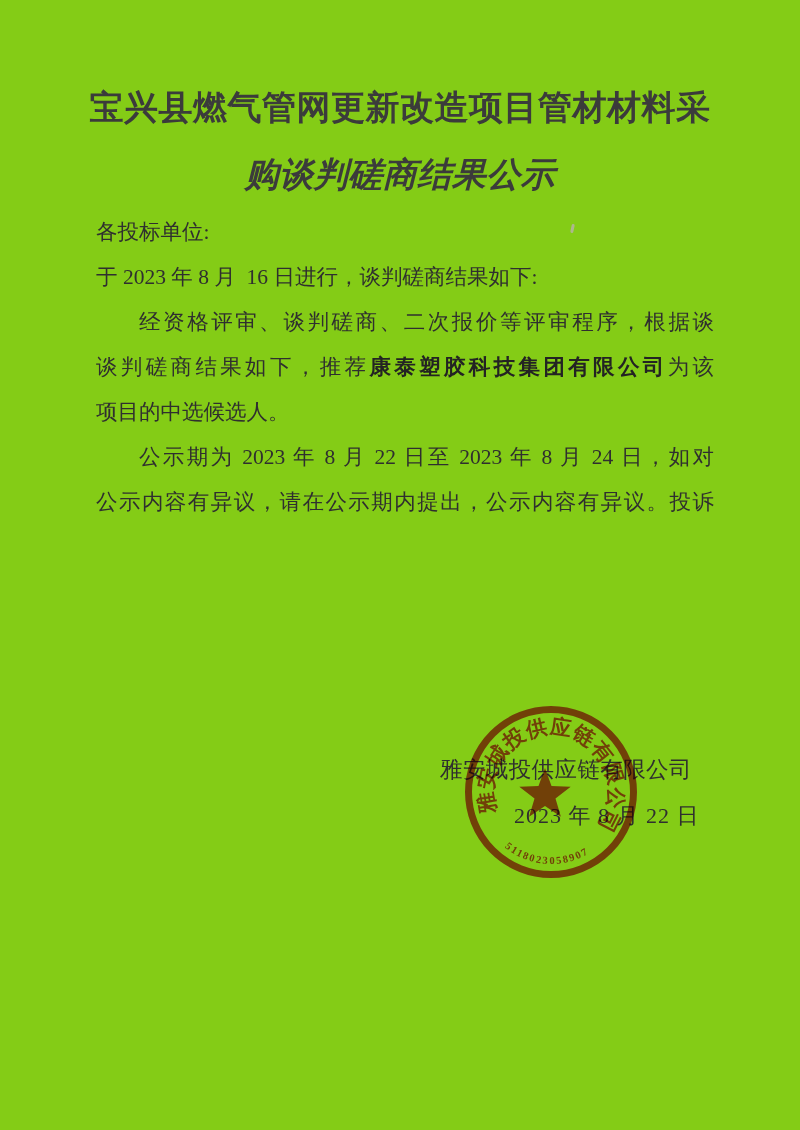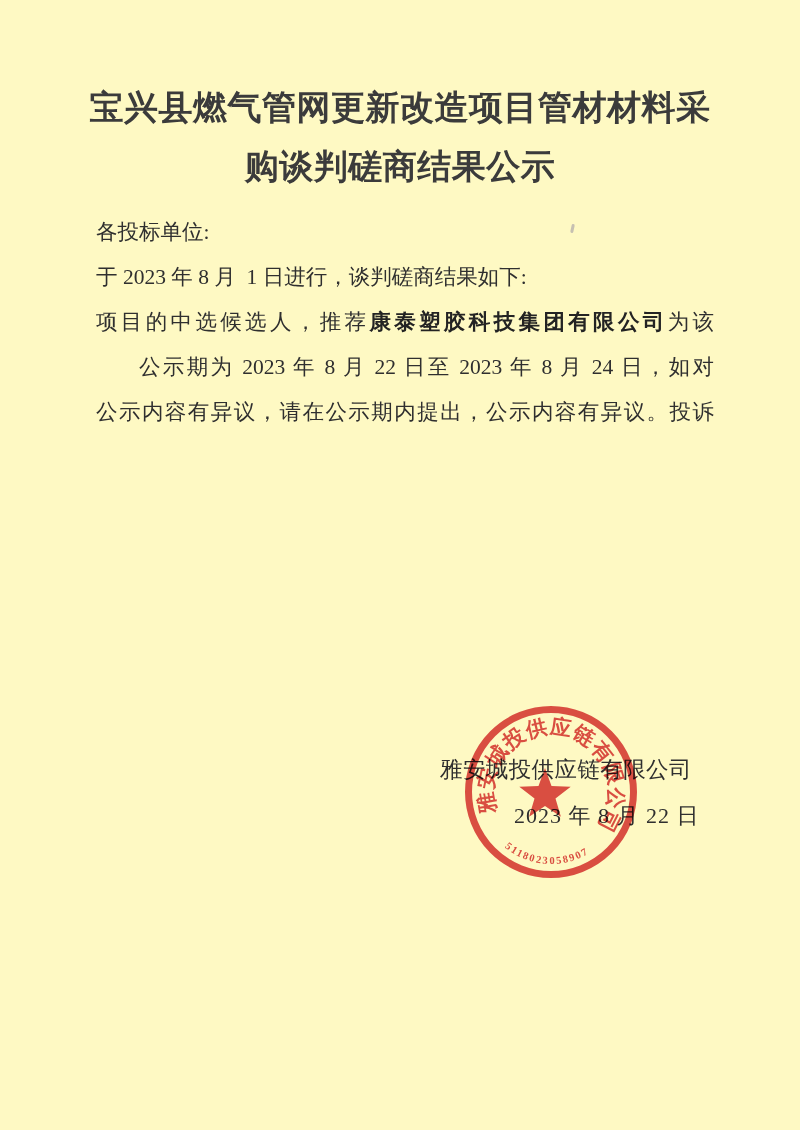--- a/index.html
+++ b/index.html
@@ -1,28 +1,28 @@
 <!DOCTYPE html>
 <html><head>
 <meta charset="utf-8">
 <style>
   html,body { margin:0; padding:0; background:#ffffff; }
   .page {
     position:relative; width:800px; height:1130px; margin:0 auto;
-    background:#fef9c3; overflow:hidden;
+    background:#84cc16; overflow:hidden;
     font-family:"Liberation Serif","DejaVu Serif",serif;
     color:#2e2e2e;
   }
   .title-line {
     position:absolute; left:0; width:100%;
     text-align:center; font-weight:700; font-size:34px; line-height:46px;
     color:#3b3b3b; letter-spacing:0.5px;
   }
   .title-1 { top:85px; }
-  .title-2 { top:144px; }
+  .title-2 { top:152px;font-style:italic; }
 
   .body-block {
     position:absolute; left:96px; top:210px; width:618px;
     font-size:21.5px; color:#2f2f2f;font-family:Liberation Serif, serif;
   }
   .bline { height:45px; line-height:45px; white-space:nowrap; }
   .bline.just {
     white-space:normal;
     text-align:justify;
     text-align-last:justify;
@@ -58,24 +58,26 @@
 
 <div class="page">
 
   <div class="title-line title-1">宝兴县燃气管网更新改造项目管材材料采</div>
   <div class="title-line title-2">购谈判磋商结果公示</div>
 
   <div class="smudge"></div>
 
   <div class="body-block">
     <div class="bline">各投标单位:</div>
-    <div class="bline keep">于 2023 年 8 月  1 日进行，谈判磋商结果如下:</div>
+    <div class="bline keep">于 2023 年 8 月  16 日进行，谈判磋商结果如下:</div>
+    <div class="bline just indent">经资格评审、谈判磋商、二次报价等评审程序，根据谈</div>
     <div class="bline just">
-      <span>项目的中选候选人，推荐</span><span class="em-co">康泰塑胶科技集团有限公司</span><span>为该</span>
+      <span>谈判磋商结果如下，推荐</span><span class="em-co">康泰塑胶科技集团有限公司</span><span>为该</span>
     </div>
+    <div class="bline">项目的中选候选人。</div>
     <div class="bline just indent">公示期为 2023 年 8 月 22 日至 2023 年 8 月 24 日，如对</div>
     <div class="bline just">公示内容有异议，请在公示期内提出，公示内容有异议。投诉</div>
   </div>
 
   <div class="sig-company">雅安城投供应链有限公司</div>
   <div class="sig-date">2023 年 8 月 22 日</div>
 
   <div class="seal">
     <svg viewBox="0 0 220 220" xmlns="http://www.w3.org/2000/svg">
       <defs>

